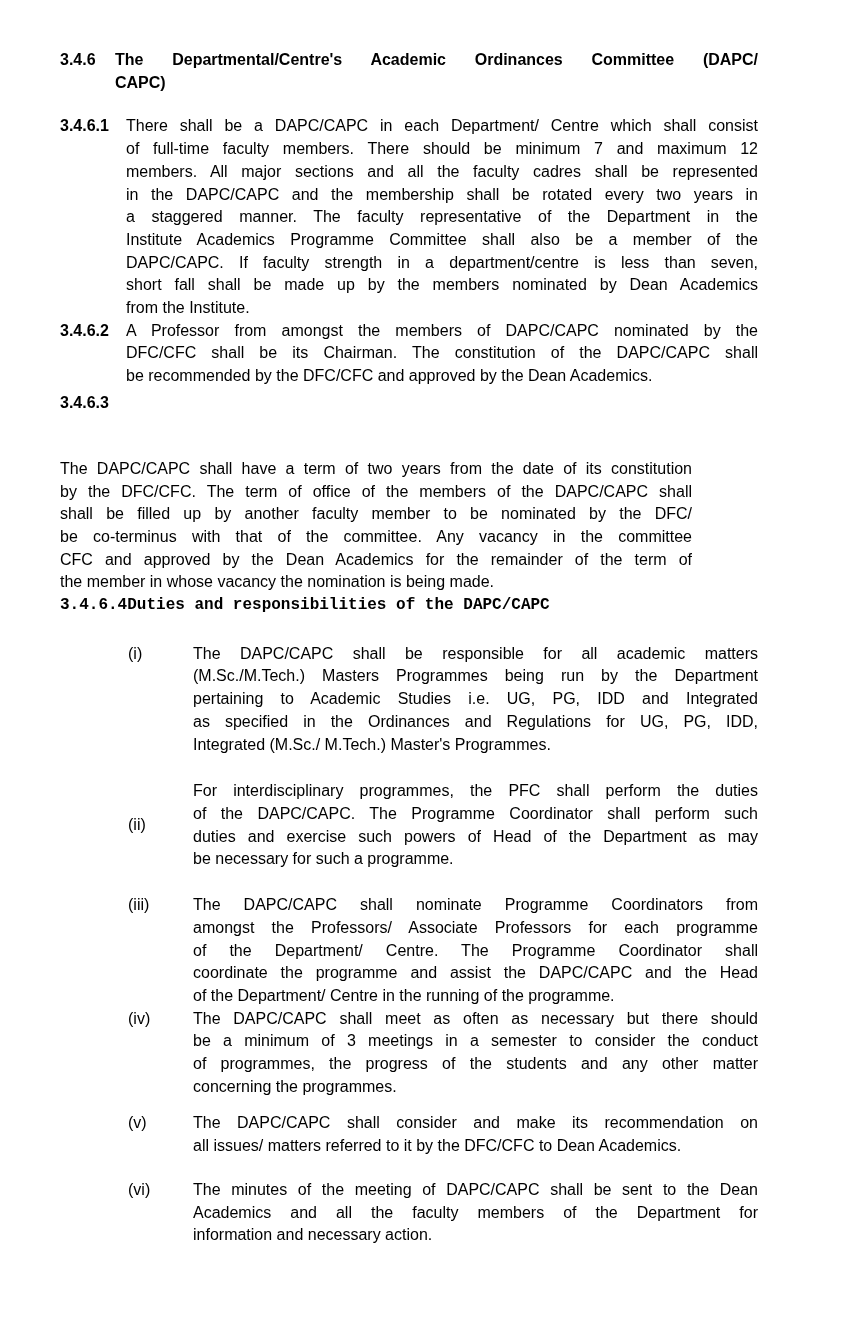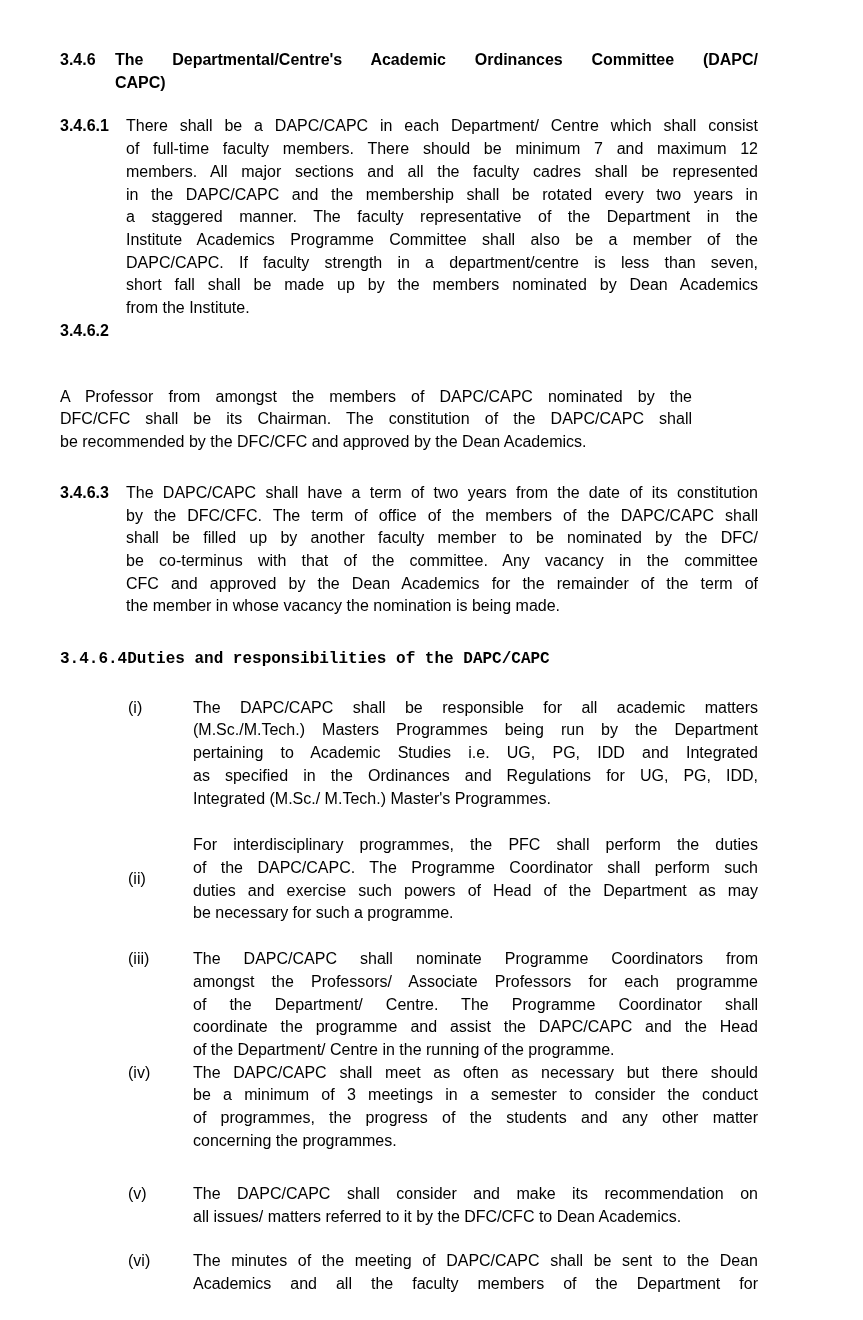--- a/index.html
+++ b/index.html
@@ -20,27 +20,27 @@
   .row .body{width:632px;}
   .row.heading .body{width:643px;font-weight:700;}
   .row.subheading .body{font-weight:700;}
   .ln{text-align:justify;text-align-last:justify;}
   .ln.last{text-align:justify;text-align-last:left;}
   .duty{display:flex;align-items:flex-start;margin-left:68px;}
   .duty .label{flex:0 0 65px;}
   .duty .body{width:565px;}
   #sec-h{margin-bottom:21px;}
   #sec-c1{}
-  #sec-c2{margin-bottom:28px;flex-direction:column;}
-  #sec-c3{margin-bottom:30px;}
+  #sec-c2{margin-bottom:4px;}
+  #sec-c3{margin-bottom:0;flex-direction:column;}
   #sec-sh{margin-bottom:26px;font-family:Liberation Mono, monospace;}
   #duty-1{margin-bottom:24px;}
   #duty-2{margin-bottom:23px;align-items:center;}
   #duty-3{}
-  #duty-4{margin-bottom:31px;}
+  #duty-4{margin-bottom:14px;}
   #duty-5{margin-bottom:21px;}
 </style>
 </head>
 <body>
 
 <div class="page">
 
   <div class="row heading" id="sec-h">
     <div class="num">3.4.6</div>
     <div class="body">
@@ -140,16 +140,17 @@
       <div class="ln">The DAPC/CAPC shall consider and make its recommendation on</div>
       <div class="ln last">all issues/ matters referred to it by the DFC/CFC to Dean Academics.</div>
     </div>
   </div>
 
   <div class="duty" id="duty-6">
     <div class="label">(vi)</div>
     <div class="body">
       <div class="ln">The minutes of the meeting of DAPC/CAPC shall be sent to the Dean</div>
       <div class="ln">Academics and all the faculty members of the Department for</div>
+      <div class="ln last">information and necessary action.</div>
     </div>
   </div>
 
 </div>
 
 </body></html>

